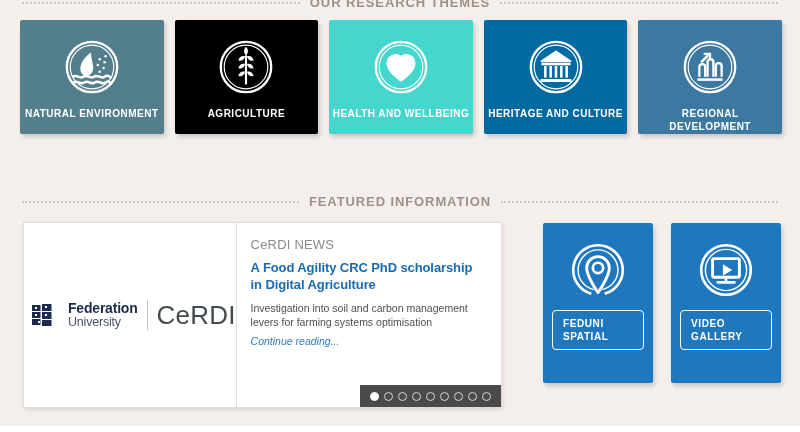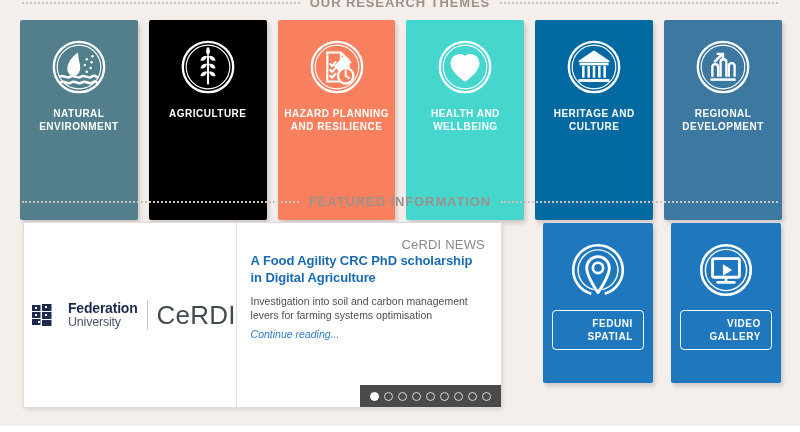--- a/index.html
+++ b/index.html
@@ -42,21 +42,21 @@
   #themes-row {
     position: absolute;
     top: 20px; left: 20px;
     width: 762px; height: 156px;
     display: flex;
     gap: 11px;
   }
   .theme-tile {
     position: relative;
     flex: 1 1 0;
-    height: 200px;
+    height: 114px;
     border-radius: 2px;
     box-shadow: 2px 3px 4px rgba(0,0,0,0.17);
     display: flex;
     flex-direction: column;
     align-items: center;
     padding-top: 16px;
     cursor: pointer;
   }
   .theme-icon { width: 62px; height: 62px; display:block; }
   .theme-label {
@@ -107,21 +107,21 @@
   .logo-div { width: 1px; height: 30px; background: #c4c4c4; }
   .cerdi-word { font-size: 26px; color: #434a4f; letter-spacing: .2px; font-weight: 400; }
 
   #news-text-pane {
     flex: 1 1 auto;
     padding: 14px 16px 0 14px;
     position: relative;
   }
   .news-kicker {
     font-size: 13px; color: #8a8a8a; letter-spacing: .2px;
-    text-align: right;
+    margin-bottom: 7px;
   }
   .news-title {
     font-size: 13px; line-height: 17px; font-weight: 700;
     color: #1a6ab0; letter-spacing: -.1px;
     margin-bottom: 8px; cursor: pointer;
   }
   .news-body {
     font-size: 10.5px; line-height: 14px; color: #4f4f4f;
     margin-bottom: 6px;
   }
@@ -161,21 +161,21 @@
     padding-top: 14px;
     cursor: pointer;
   }
   .blue-icon { width: 66px; height: 66px; display: block; }
   .blue-btn {
     margin-top: 7px;
     border: 1.4px solid #ffffff;
     border-radius: 4px;
     color: #ffffff;
     font-size: 10px; font-weight: 700; letter-spacing: .6px;
-    line-height: 13px; text-align: right;
+    line-height: 13px; text-align: left;
     padding: 6px 10px;
     width: 92px;
   }
   
   #bottom-strip {
     position: absolute; left: 0; bottom: 0;
     width: 800px; height: 6px; background: #ffffff;
   }
 </style>
 </head>
@@ -225,39 +225,20 @@
             <path d="M33 29c3.3-1 6.3 1 6.8 4.4-3.3 1-6.3-1-6.8-4.4z"></path>
             <path d="M31 37c-3.3-1-6.3 1-6.8 4.4 3.3 1 6.3-1 6.8-4.4z"></path>
             <path d="M33 37c3.3-1 6.3 1 6.8 4.4-3.3 1-6.3-1-6.8-4.4z"></path>
           </g>
           <path d="M32 20v30" stroke-width="2.2"></path>
         </svg>
       </span>
       <div class="theme-label">AGRICULTURE</div>
     </div>
 
-    <div class="theme-tile" style="background:#f9805f">
-      <span>
-        <svg class="theme-icon" viewBox="0 0 64 64" fill="none" stroke="#fff" stroke-width="2.4">
-          <circle cx="32" cy="32" r="26"></circle>
-          <circle cx="32" cy="32" r="22.5" stroke-width="1.2"></circle>
-          <path d="M22 17h14l8 8v22H22z" stroke-width="2.2"></path>
-          <path d="M36 17v8h8" stroke-width="2.2"></path>
-          <g stroke-width="2.1" stroke-linecap="round">
-            <path d="M25 29l2 2 3.5-4"></path>
-              <path d="M25 35l2 2 3.5-4"></path>
-              <path d="M25 41l2 2 3.5-4"></path>
-          </g>
-          <path d="M40 21l6 6-10 10-6-6z" fill="#fff" stroke="#fff" stroke-width="1.6"></path>
-          <circle cx="41" cy="41" r="8" fill="#f9805f" stroke="#fff" stroke-width="2.4"></circle>
-          <path d="M41 36v5l3.5 2.5" stroke-width="2.1" stroke-linecap="round"></path>
-        </svg>
-      </span>
-      <div class="theme-label">HAZARD PLANNING AND RESILIENCE</div>
-    </div>
 
     <div class="theme-tile" style="background:#45d6cd">
       <span>
         <svg class="theme-icon" viewBox="0 0 64 64" fill="none" stroke="#fff" stroke-width="2.4">
           <circle cx="32" cy="32" r="26"></circle>
           <circle cx="32" cy="32" r="22.5" stroke-width="1.2"></circle>
           <path d="M32 46S18 37 18 28c0-5 4-8.5 8.5-8.5 2.8 0 5 1.4 5.5 3 .5-1.6 2.7-3 5.5-3C42 19.5 46 23 46 28c0 9-14 18-14 18z" fill="#fff" stroke="#fff" stroke-width="2"></path>
         </svg>
       </span>
       <div class="theme-label">HEALTH AND WELLBEING</div>

